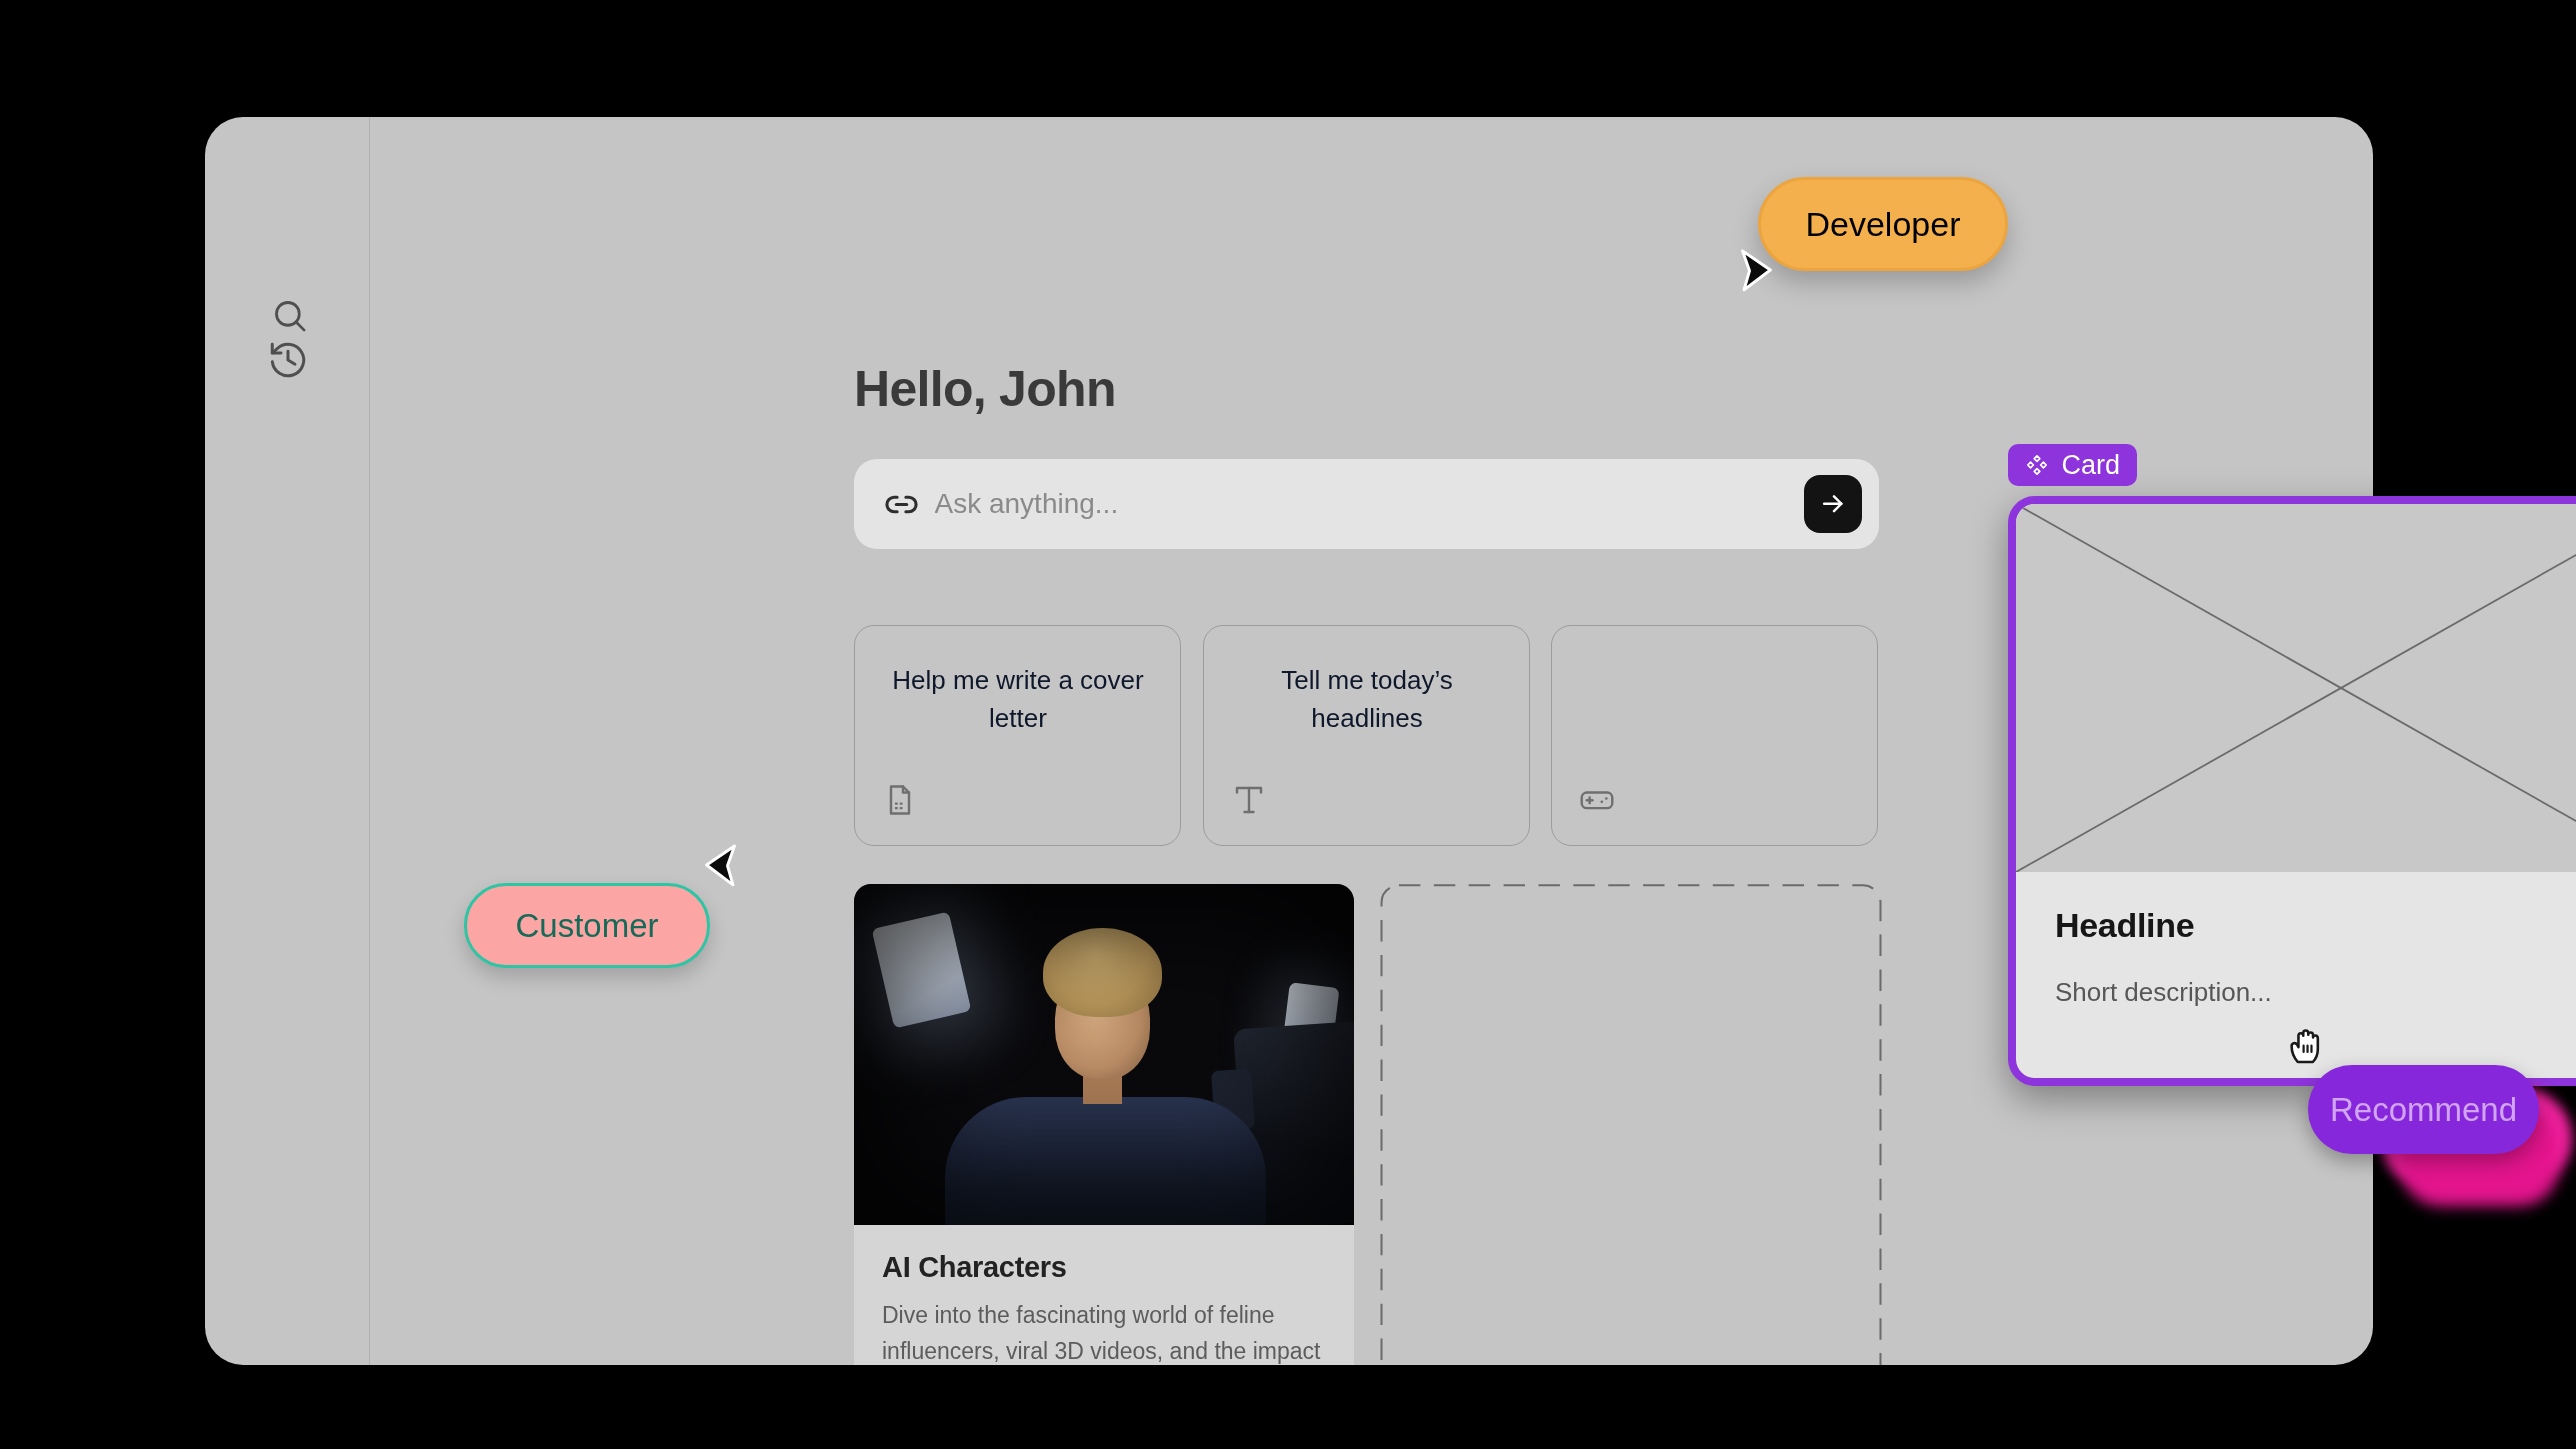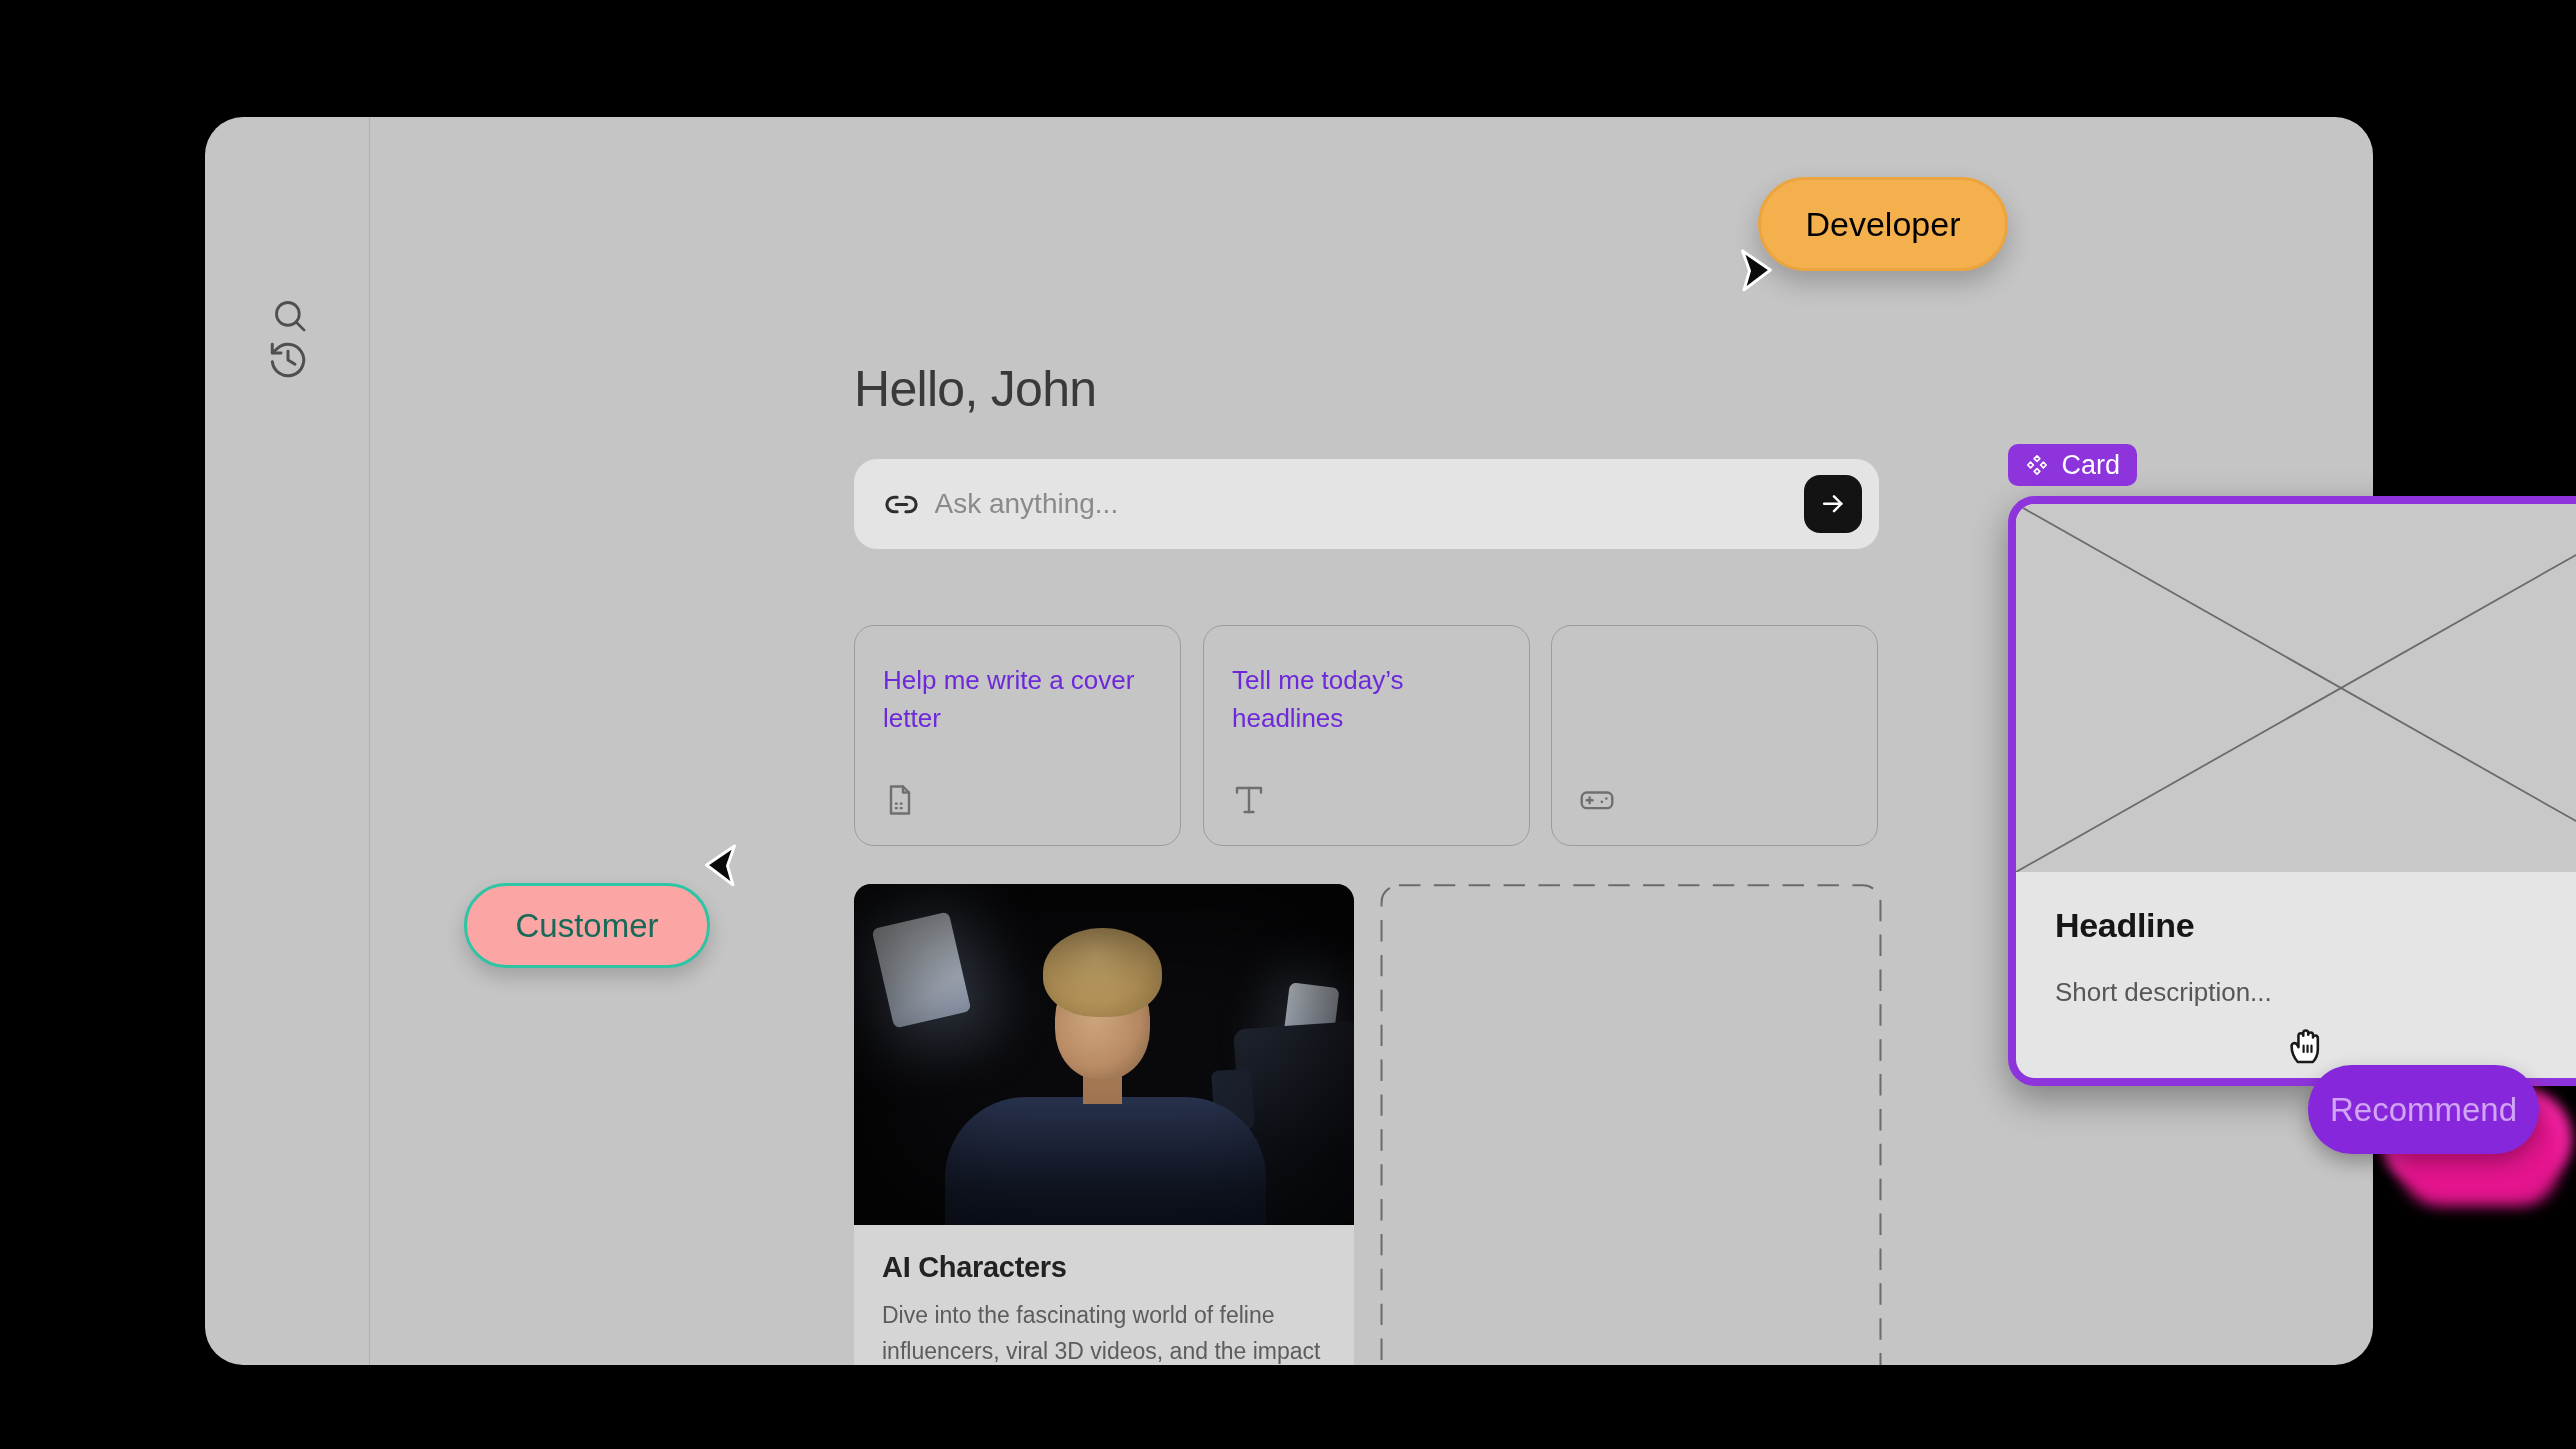--- a/index.html
+++ b/index.html
@@ -14,21 +14,21 @@
     box-shadow:0 27px 81px rgba(0,0,0,.6);
   }
   .sidebar-divider { position:absolute; left:164px; top:0; width:1.3px; height:100%; background:#AFAFAF; }
   .icon-btn { position:absolute; display:flex; align-items:center; justify-content:center; cursor:pointer; }
   .icon-btn svg { display:block; }
   .btn-search { left:65px; top:179px; width:39px; height:39px; }
   .btn-history { left:62px; top:222px; width:42px; height:42px; }
 
   .greeting {
     position:absolute; left:649px; top:243px;
-    font-size:50px; font-weight:400; color:#3A3A3A; letter-spacing:-0.7px;
+    font-size:50px; font-weight:700; color:#3A3A3A; letter-spacing:-0.7px;
   }
 
   .askbar {
     position:absolute; left:649px; top:342px; width:1025px; height:90px;
     background:#E4E4E4; border-radius:23px; display:flex; align-items:center;
   }
   .askbar .link-wrap { margin-left:29.5px; width:35px; height:35px; flex:none; }
   .askbar input {
     flex:1; margin-left:16px; border:none; outline:none; background:transparent;
     font-size:28px; color:#3c3c3c; font-family:inherit;
@@ -38,21 +38,21 @@
     position:absolute; right:17px; top:16px; width:58px; height:58px;
     background:#131313; border:none; border-radius:16px; cursor:pointer;
     display:flex; align-items:center; justify-content:center;
   }
 
   .sug-card {
     position:absolute; top:508px; width:327px; height:221px;
     border:1.3px solid #9C9C9C; border-radius:20px; cursor:pointer;
   }
   .sug-card .sug-label {
-    display:block; padding:35px 27px 0 28px; font-size:26px; line-height:1.48; color:#6d28d9;
+    display:block; padding:35px 27px 0 28px; font-size:26px; line-height:1.48; color:#0f172a;text-align:center;
   }
   .sug-card .sug-icon { position:absolute; left:27px; bottom:27px; width:36px; height:36px; }
 
   .ai-card {
     position:absolute; left:649px; top:767px; width:500px; height:617px;
     background:#D5D5D5; border-radius:17.4px 17.4px 0 0; overflow:hidden; cursor:pointer;
   }
   .ai-photo { position:relative; width:100%; height:341px; background:#0A0A0D; overflow:hidden; }
   .softbox { position:absolute; border-radius:6.7px; }
   .softbox.left {

